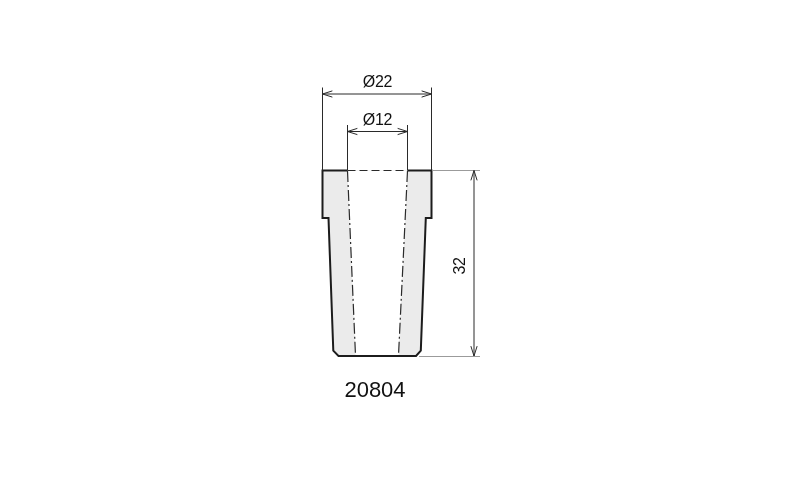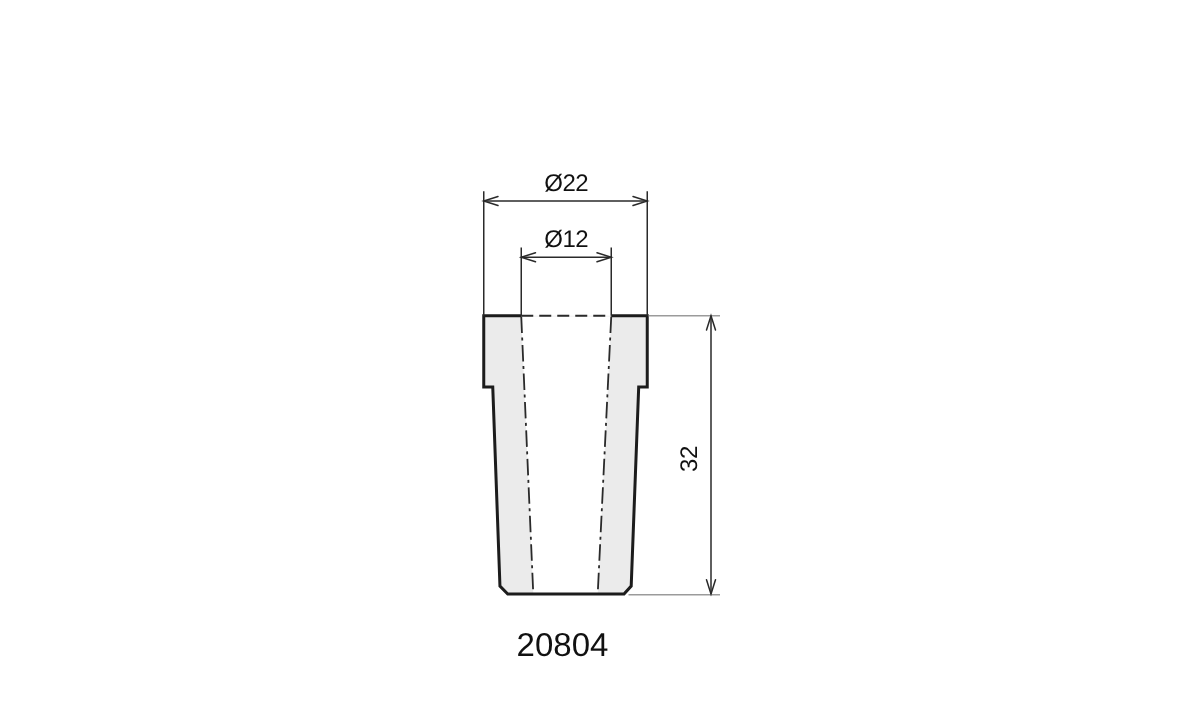--- a/index.html
+++ b/index.html
@@ -8,21 +8,20 @@
     width: 800px;
     height: 480px;
     background: #ffffff;
     overflow: hidden;
     font-family: "Liberation Sans", sans-serif;
   }
   .canvas-wrap {
     width: 800px;
     height: 424px;
     position: relative;
-    margin-top: 40px;
   }
   svg { display: block; }
 
   
   .outline {
     fill: none;
     stroke: #1c1c1c;
     stroke-width: 2;
     stroke-linejoin: miter;
   }

